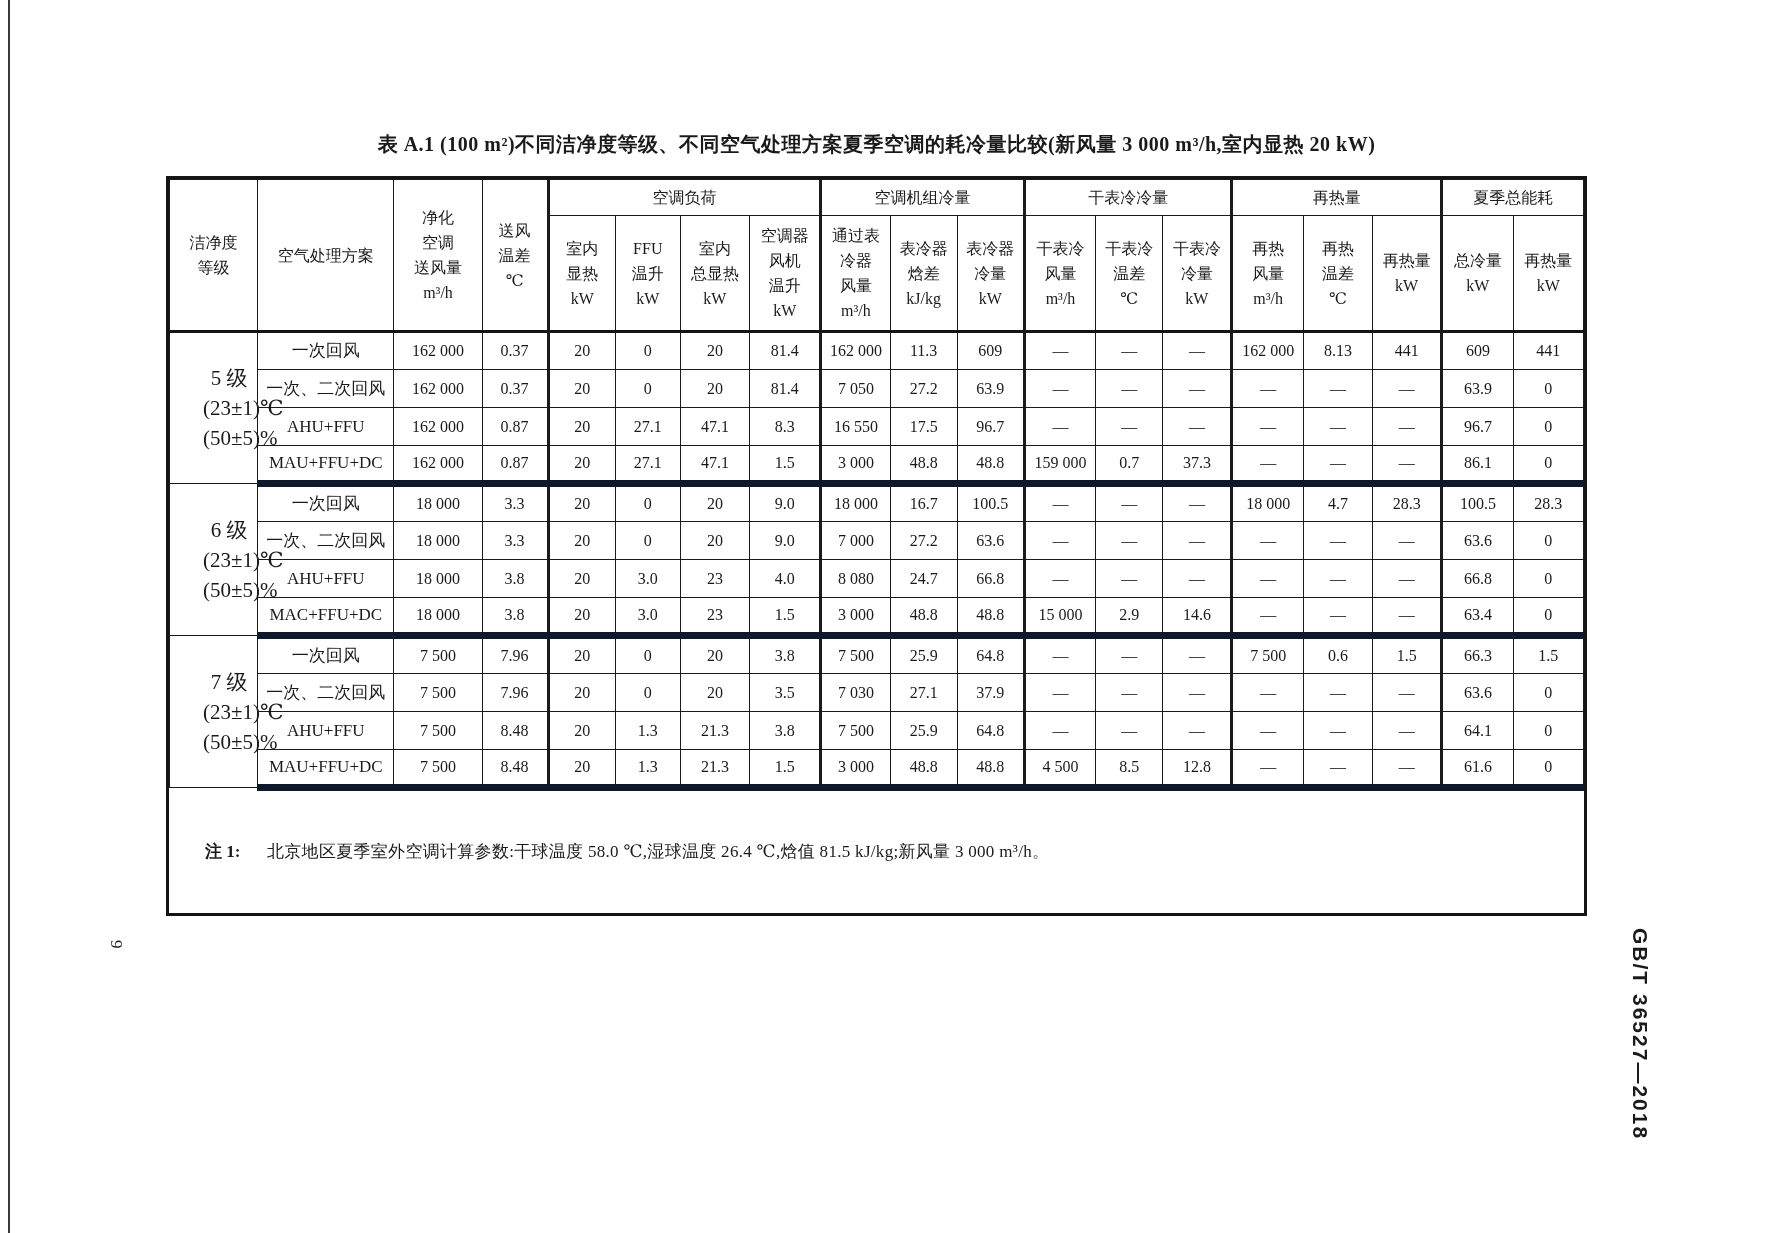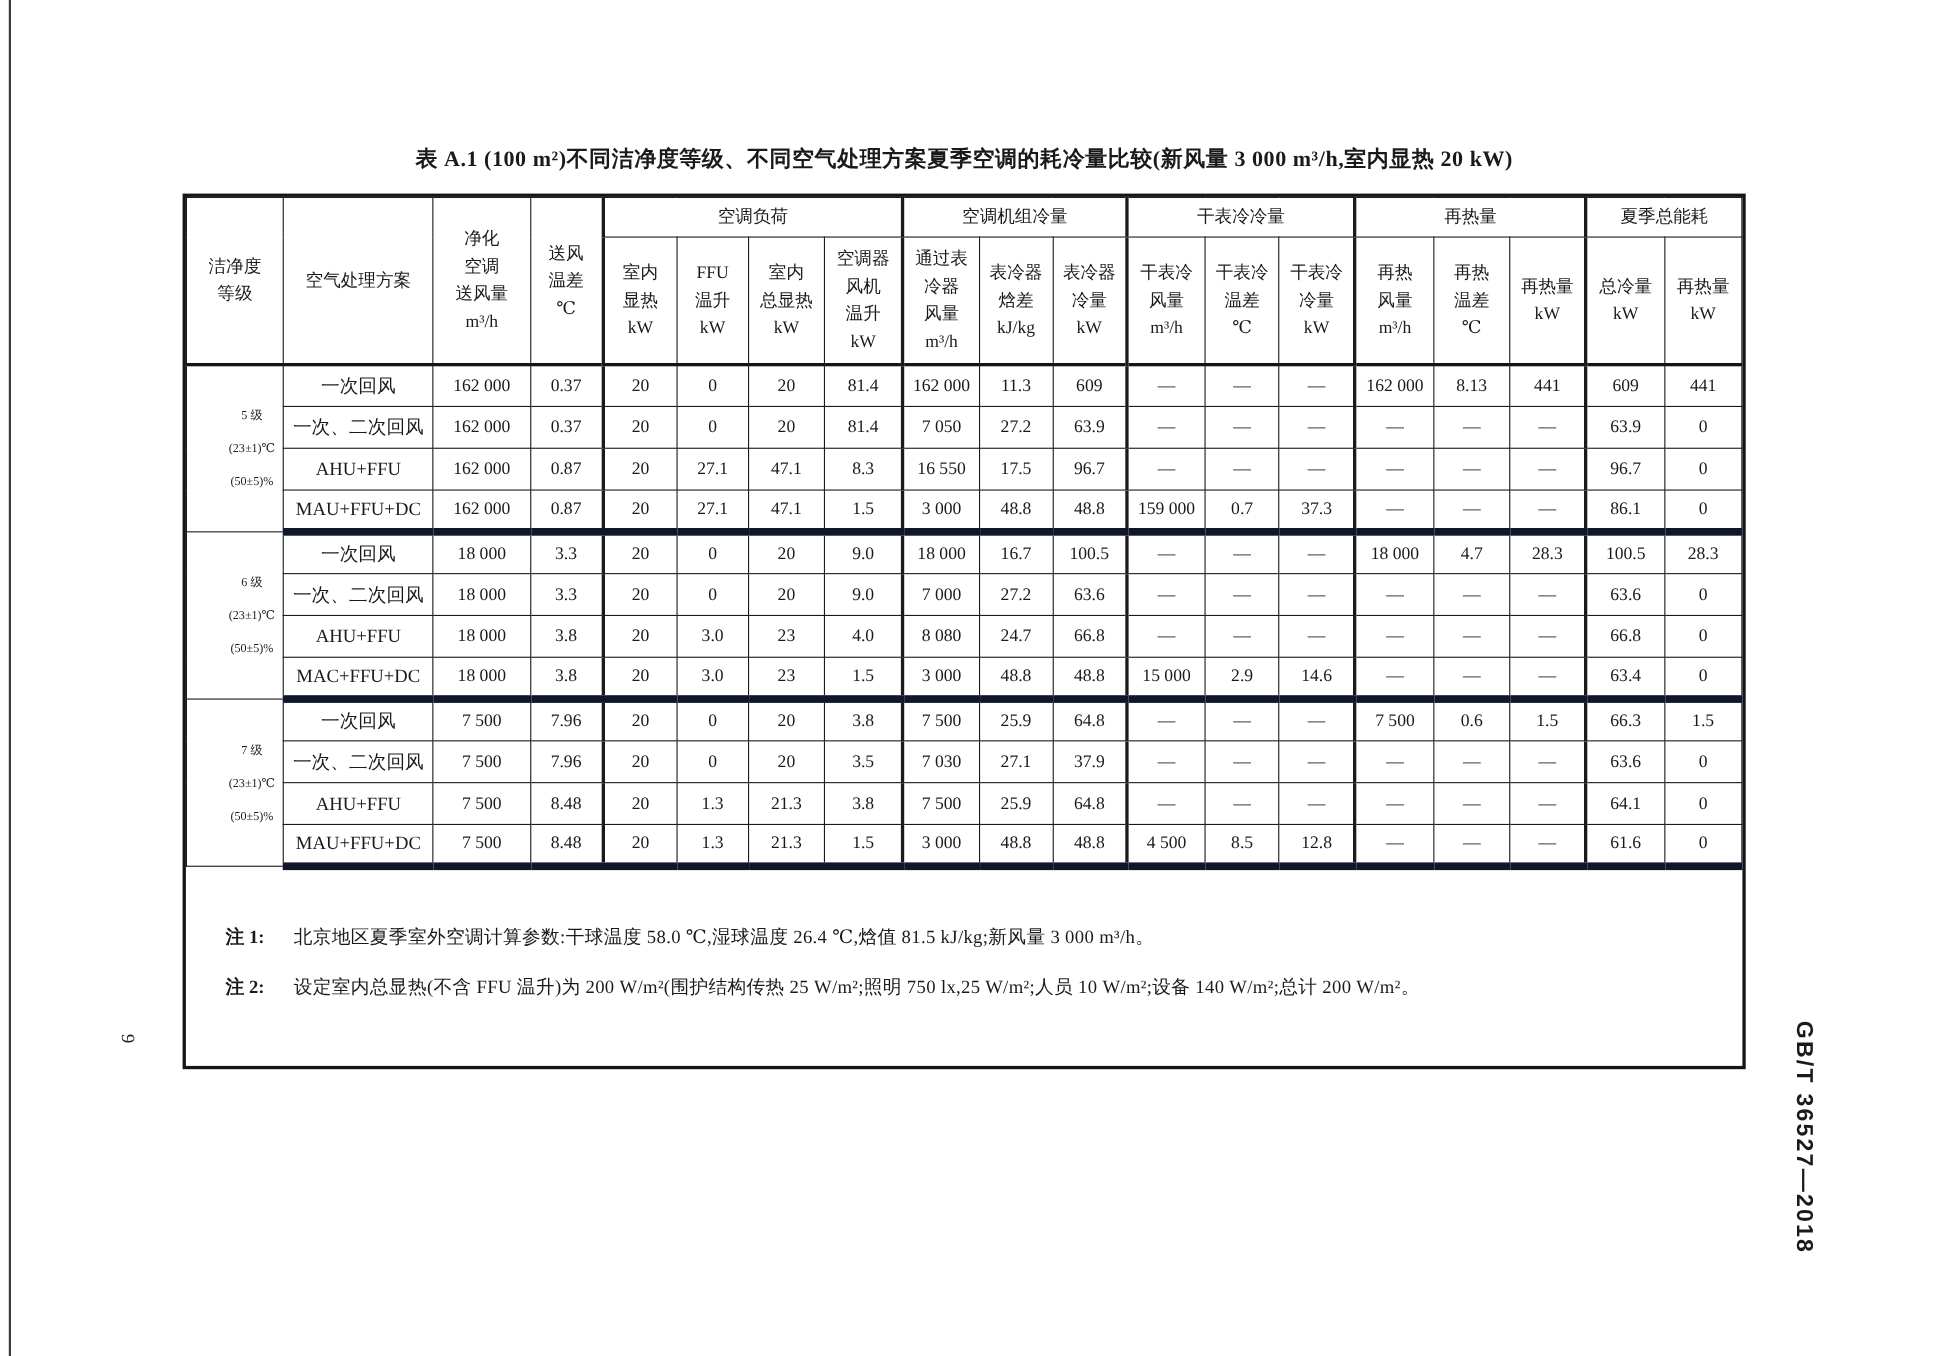--- a/index.html
+++ b/index.html
@@ -31,24 +31,24 @@
     padding:1px 2px;box-sizing:border-box;
     font-weight:normal;
   }
   table.main thead th{line-height:25px;margin-left:36px;}
   table.main thead tr.group-row th{height:36px;}
   table.main thead tr.sub-row th{height:116px;}
   table.main thead{border-bottom:3px solid #151515;}
   table.main td{height:38px;}
   table.main .gb{border-left-width:3px;}
   table.main tr.group-end td{border-bottom:7px solid #0f172a;}
-  table.main td.level-cell{font-size:11px;line-height:30px;padding-left:33px;}
+  table.main td.level-cell{font-size:21px;line-height:30px;padding-left:33px;}
   table.main td.scheme-cell{font-size:17px;}
   .notes{
-    padding:46px 30px 40px 36px;
+    padding:46px 30px 30px 36px;
   }
   .note-row{
     display:flex;align-items:flex-start;
     margin-bottom:16px;
     font-size:17px;line-height:30px;
   }
   .note-label{
     font-weight:bold;flex:0 0 62px;white-space:nowrap;
   }
   .note-text{
@@ -412,21 +412,17 @@
           <td>0</td>
         </tr>
       </tbody>
   </table>
 
   <div class="notes">
     <div class="note-row">
       <span class="note-label">注 1:</span>
       <span class="note-text">北京地区夏季室外空调计算参数:干球温度 58.0 ℃,湿球温度 26.4 ℃,焓值 81.5 kJ/kg;新风量 3 000 m³/h。</span>
     </div>
-    <div class="note-row">
-      <span class="note-label">注 2:</span>
-      <span class="note-text">设定室内总显热(不含 FFU 温升)为 200 W/m²(围护结构传热 25 W/m²;照明 750 lx,25 W/m²;人员 10 W/m²;设备 140 W/m²;总计 200 W/m²。</span>
-    </div>
   </div>
 </div>
 
 <div class="std-code">GB/T 36527—2018</div>
 <div class="page-num">9</div>
 
 </body></html>

